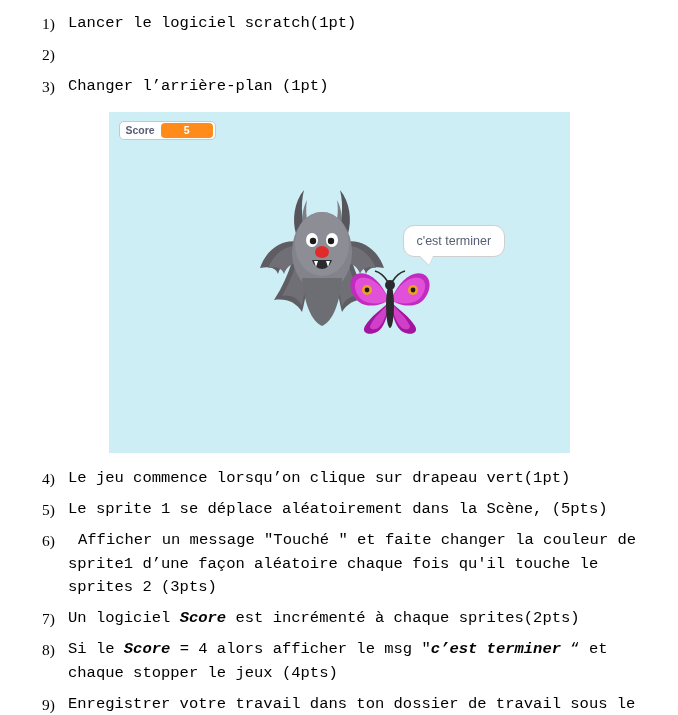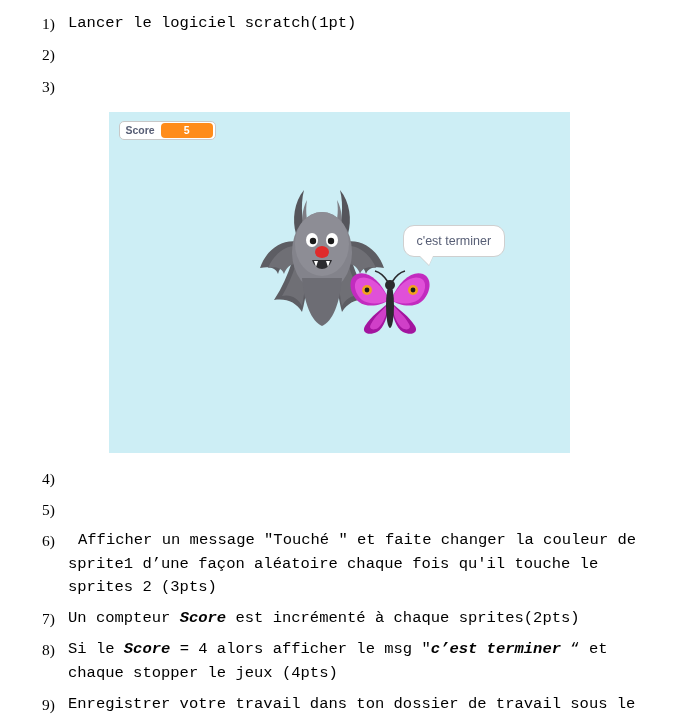--- a/index.html
+++ b/index.html
@@ -144,20 +144,21 @@
     <span class="num">1)</span>
     <span class="txt">Lancer le logiciel scratch(1pt)</span>
   </div>
 
   <div class="item">
     <span class="num">2)</span>
   </div>
 
   <div class="item">
     <span class="num">3)</span>
+    <span class="txt">Changer l’arrière-plan (1pt)</span>
   </div>
 
   <div class="stage-wrap">
     <div class="stage">
 
       <div class="score-badge">
         <span class="label">Score</span>
         <span class="value">5</span>
       </div>
 
@@ -218,34 +219,36 @@
 
       <div class="bubble">
         <span>c'est terminer</span>
       </div>
 
     </div>
   </div>
 
   <div class="item">
     <span class="num">4)</span>
+    <span class="txt">Le jeu commence lorsqu’on clique sur drapeau vert(1pt)</span>
   </div>
 
   <div class="item">
     <span class="num">5)</span>
+    <span class="txt">Le sprite 1 se déplace aléatoirement dans la Scène, (5pts)</span>
   </div>
 
   <div class="item indent">
     <span class="num">6)</span>
     <span class="txt">Afficher un message "Touché " et faite changer la couleur de sprite1 d’une façon aléatoire chaque fois qu'il touche le sprites 2 (3pts)</span>
   </div>
 
   <div class="item">
     <span class="num">7)</span>
-    <span class="txt"><span>Un compteur  </span><b class="bi">Score</b><span> est incrémenté à chaque sprites(2pts)</span></span>
+    <span class="txt"><span>Un logiciel  </span><b class="bi">Score</b><span> est incrémenté à chaque sprites(2pts)</span></span>
   </div>
 
   <div class="item">
     <span class="num">8)</span>
     <span class="txt"><span>Si le </span><b class="bi">Score</b><span> = 4 alors afficher le msg "</span><b class="bi">c’est terminer</b><span> “ et chaque stopper le jeux (4pts)</span></span>
   </div>
 
   <div class="item">
     <span class="num">9)</span>
     <span class="txt">Enregistrer votre travail dans ton dossier de travail sous le nom jeu ds3 (1pt)</span>

